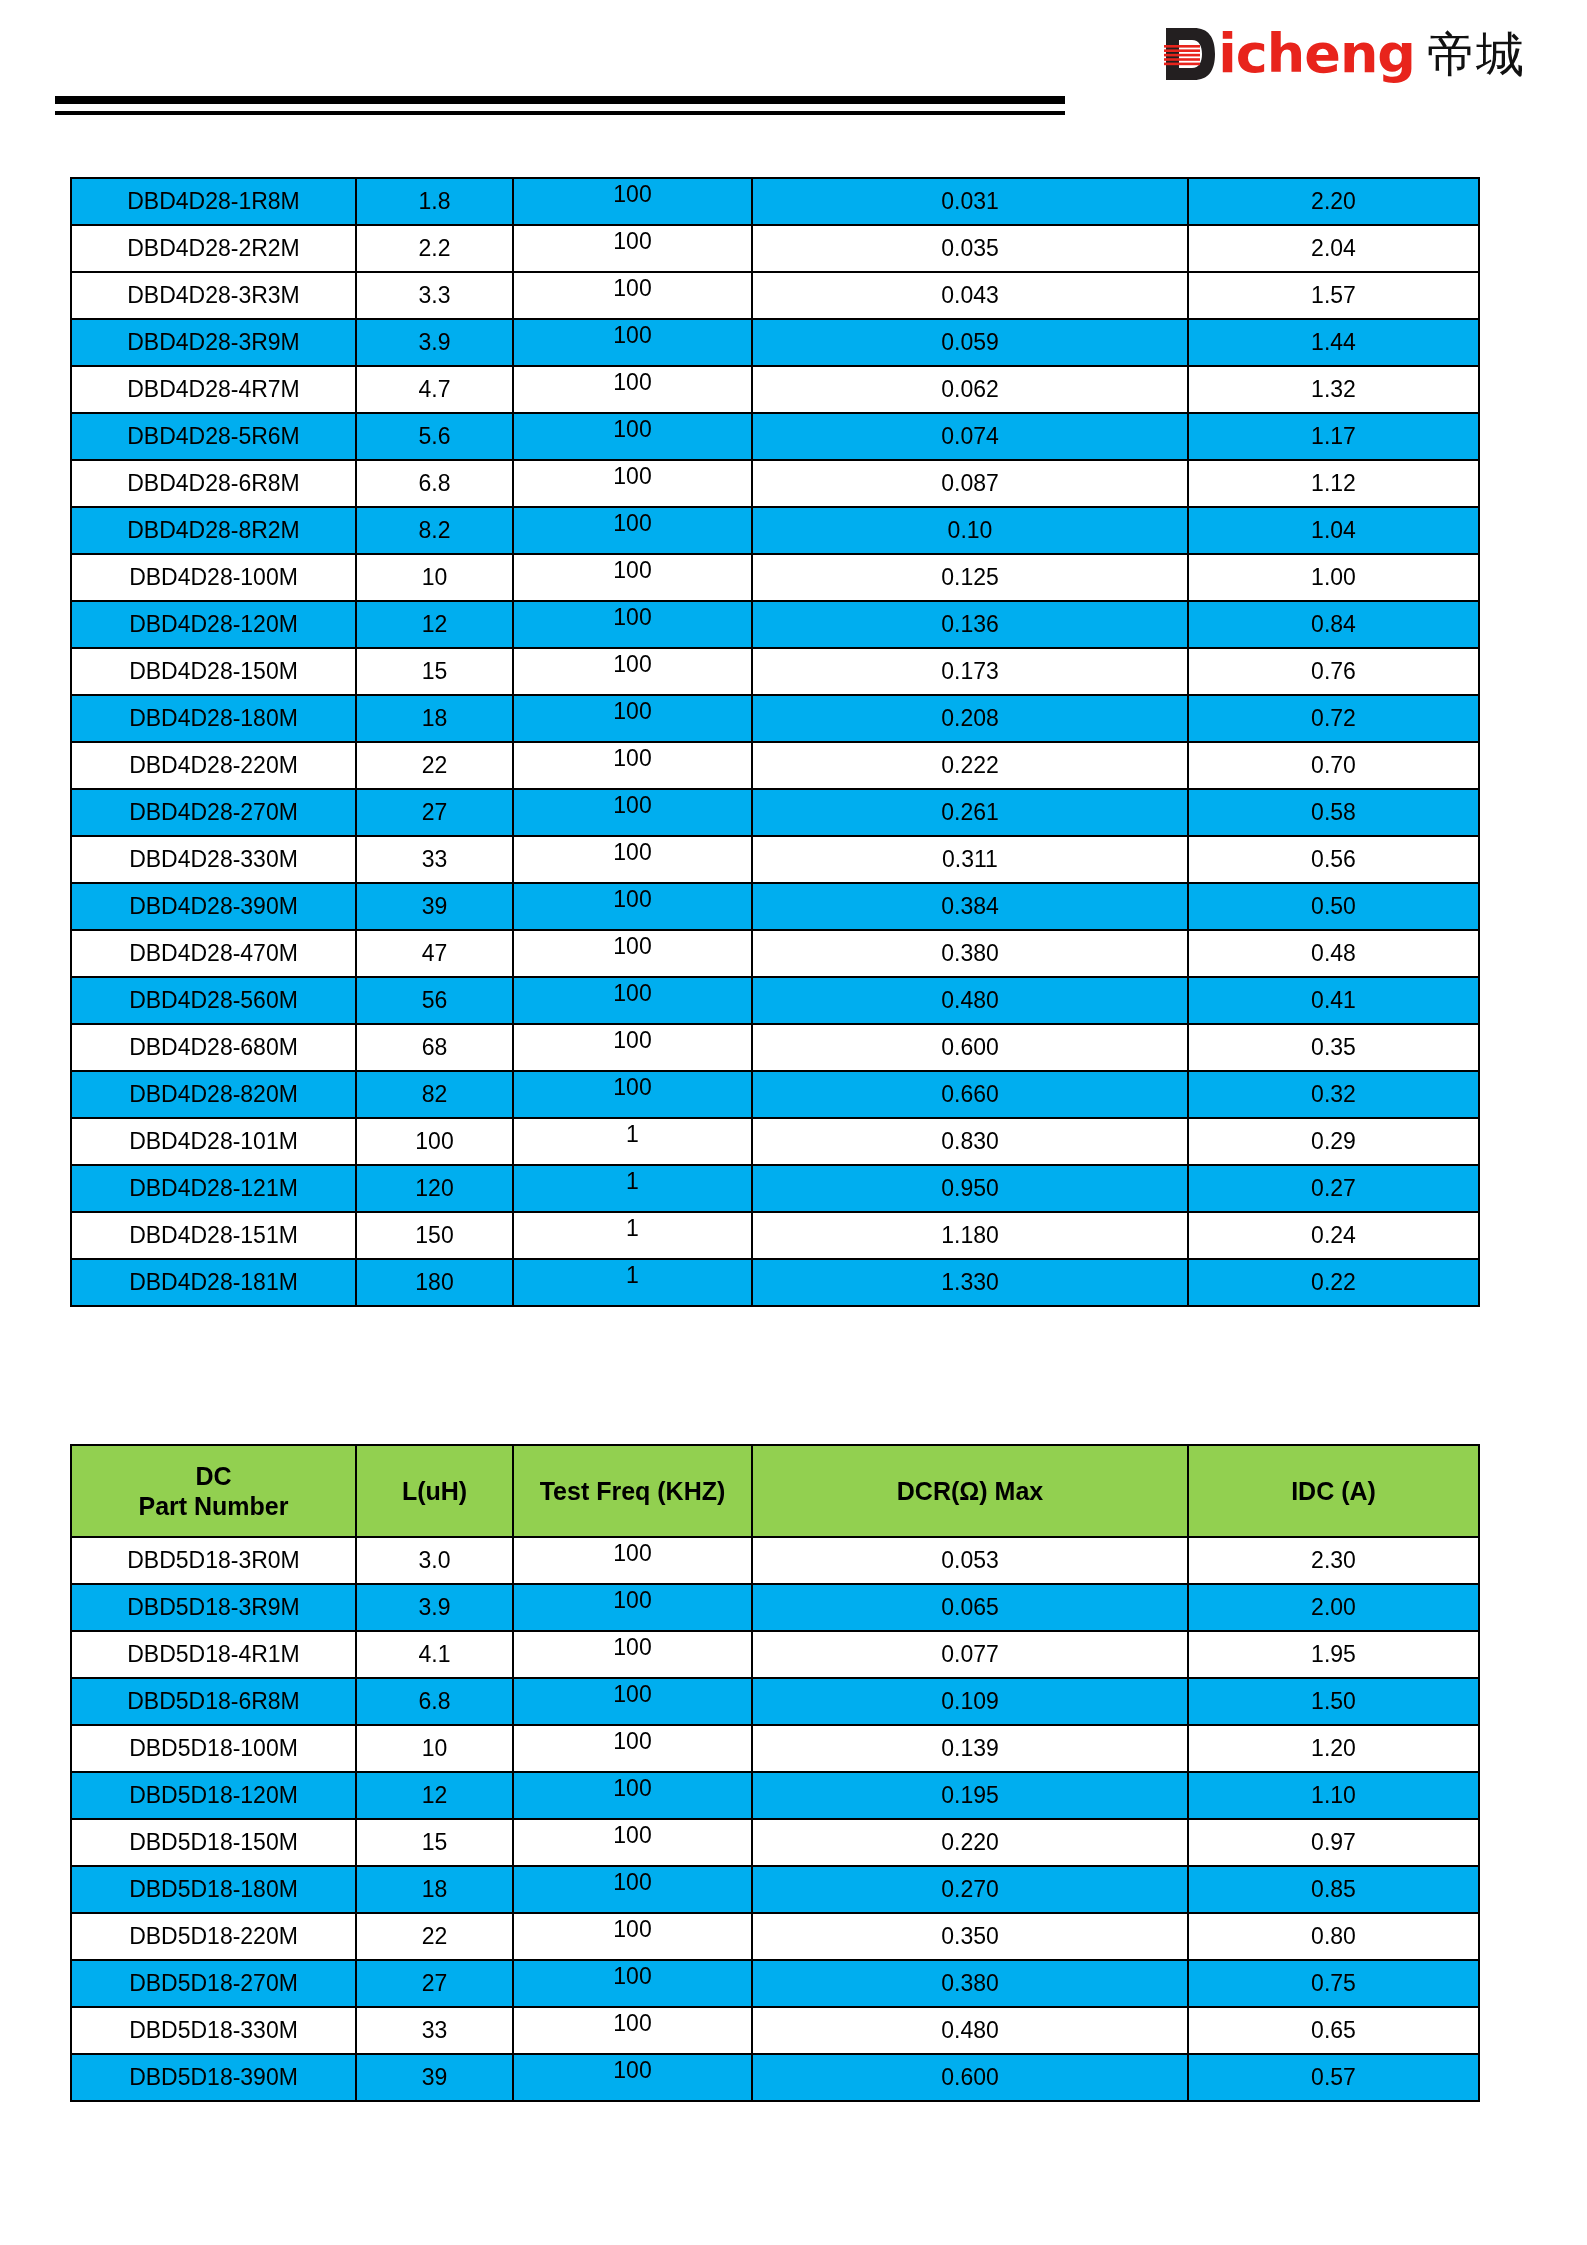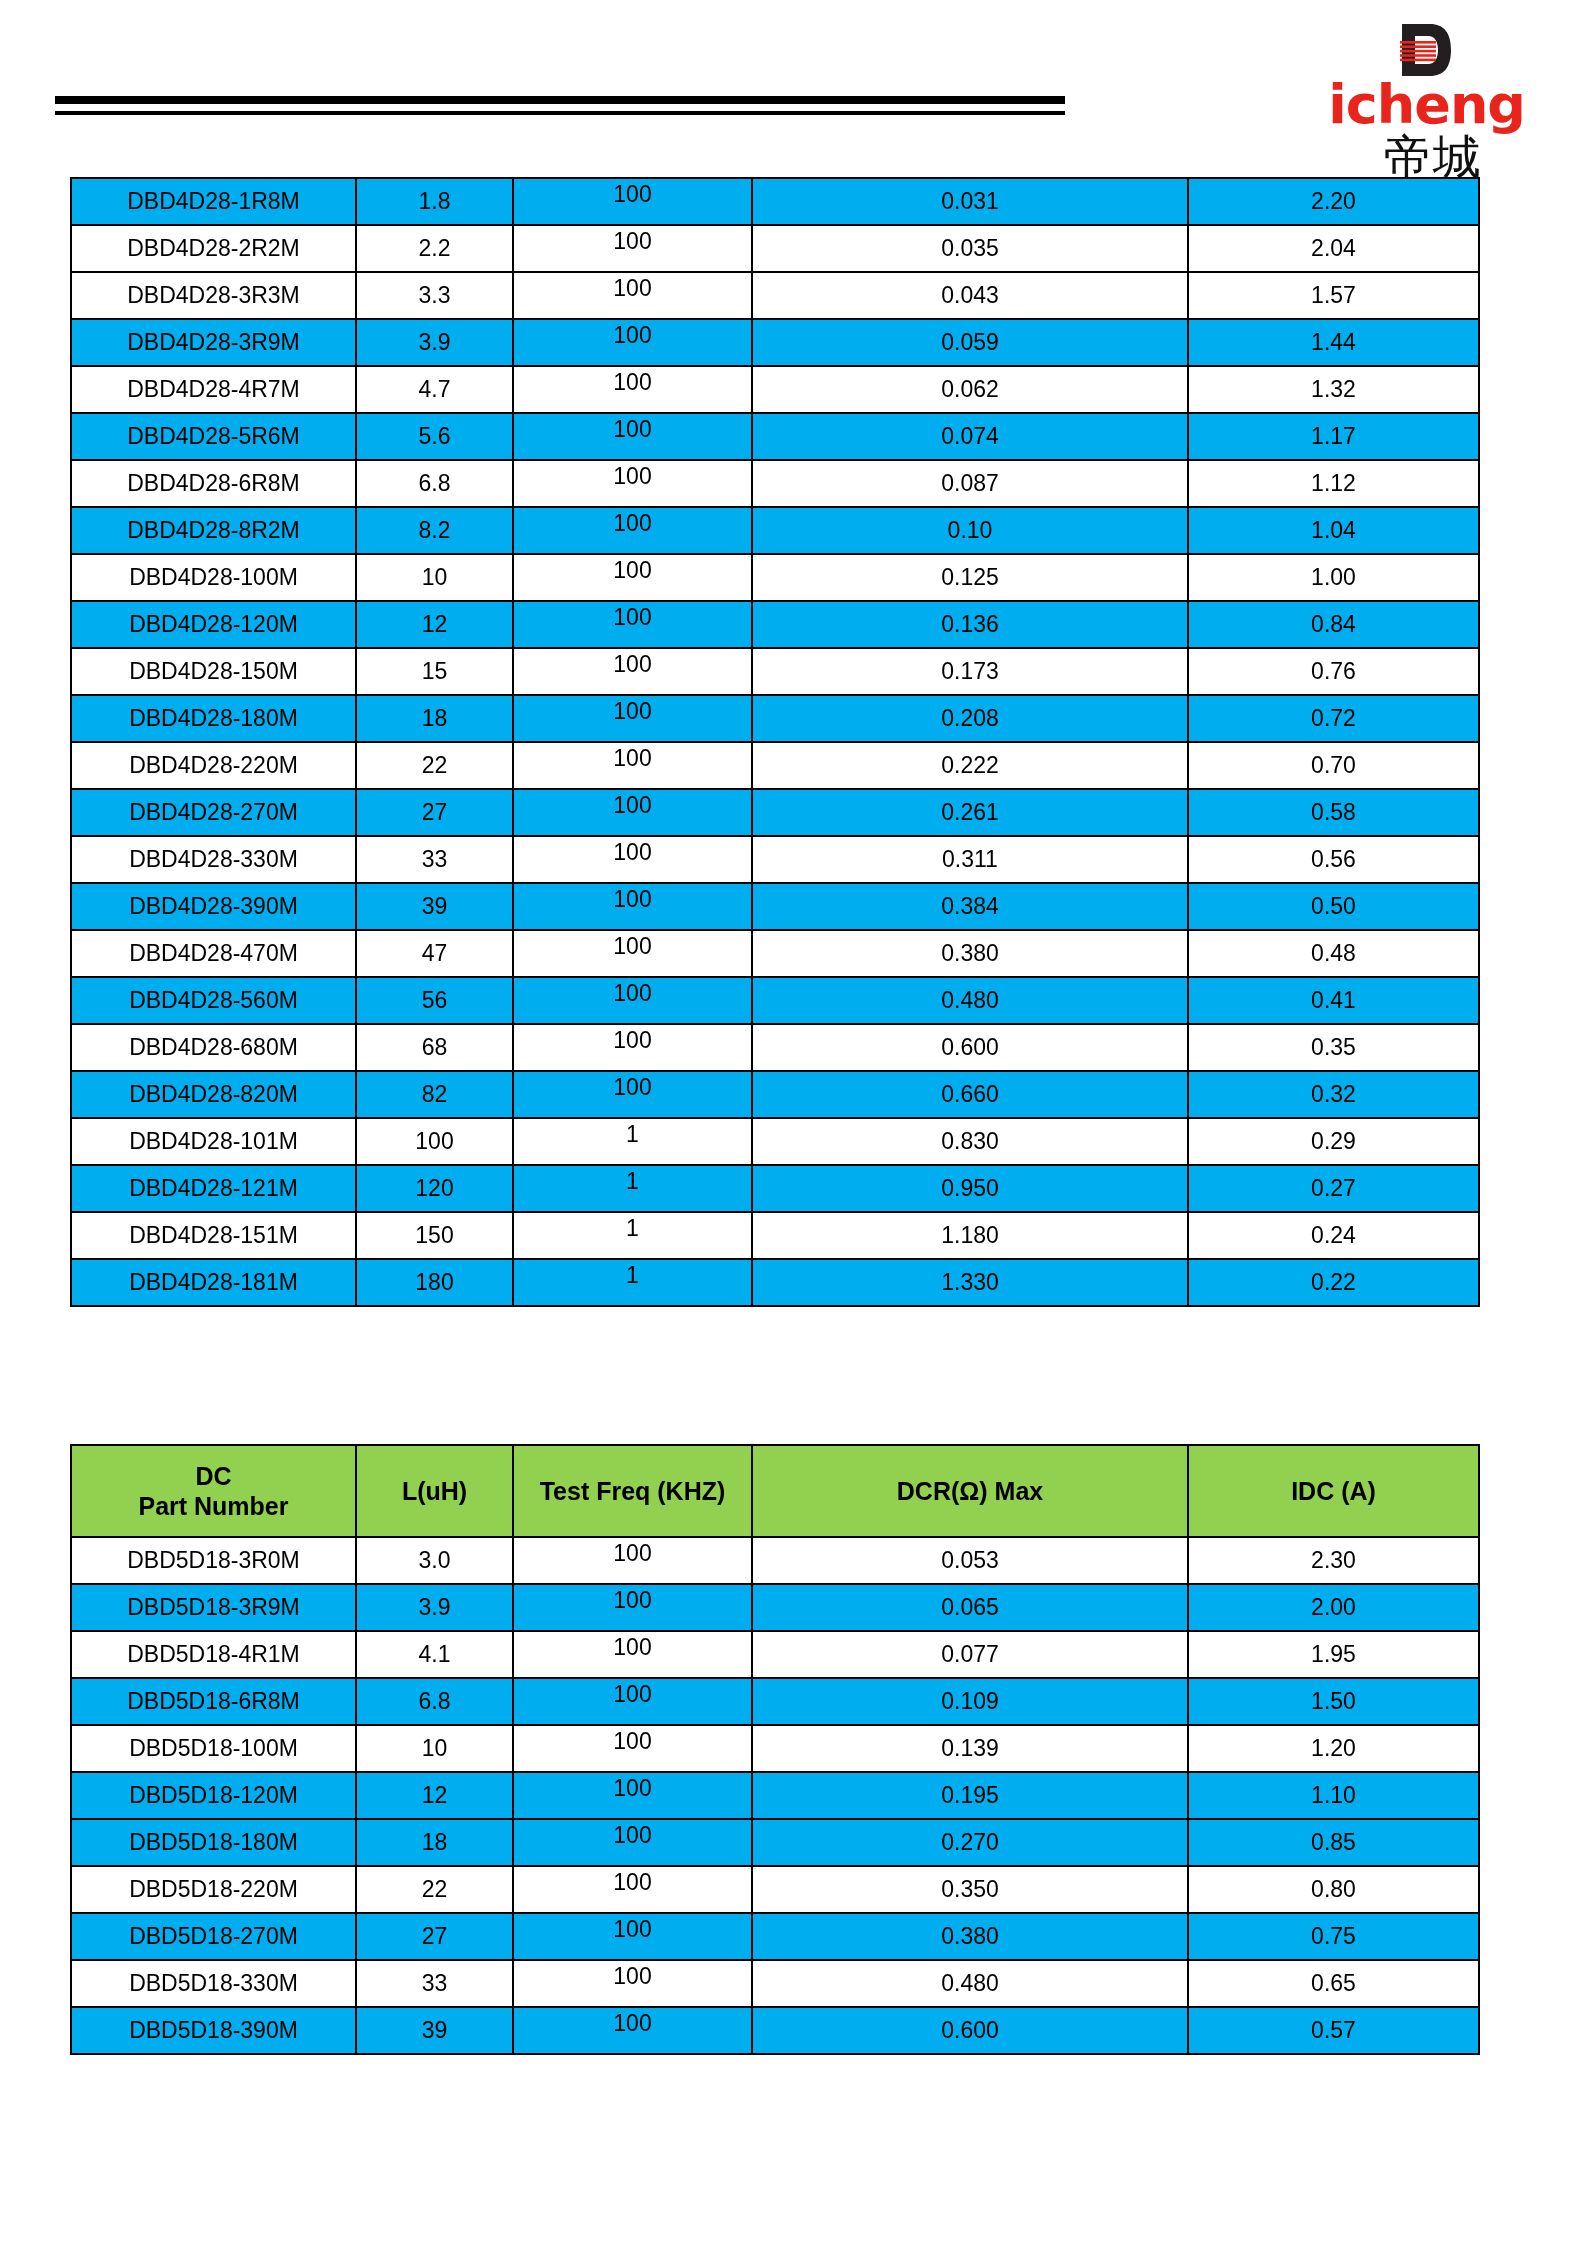--- a/index.html
+++ b/index.html
@@ -32,21 +32,20 @@
     height: 130px;
   }
   .logo {
     position: absolute;
     right: 62px;
     top: 22px;
     display: flex;
     align-items: center;
     height: 64px;
     white-space: nowrap;
-    flex-direction: column;
   }
   .logo-d {
     position: relative;
     display: inline-block;
     width: 52px;
     height: 56px;
     margin-right: 2px;
   }
   .logo-d svg { display: block; }
   .logo-word {
@@ -404,20 +403,27 @@
           <td>0.139</td>
           <td>1.20</td>
         </tr>
         <tr class="row-alt">
           <td>DBD5D18-120M</td>
           <td>12</td>
           <td class="freq-cell">100</td>
           <td>0.195</td>
           <td>1.10</td>
         </tr>
+        <tr class="row-plain">
+          <td>DBD5D18-150M</td>
+          <td>15</td>
+          <td class="freq-cell">100</td>
+          <td>0.220</td>
+          <td>0.97</td>
+        </tr>
         <tr class="row-alt">
           <td>DBD5D18-180M</td>
           <td>18</td>
           <td class="freq-cell">100</td>
           <td>0.270</td>
           <td>0.85</td>
         </tr>
         <tr class="row-plain">
           <td>DBD5D18-220M</td>
           <td>22</td>

